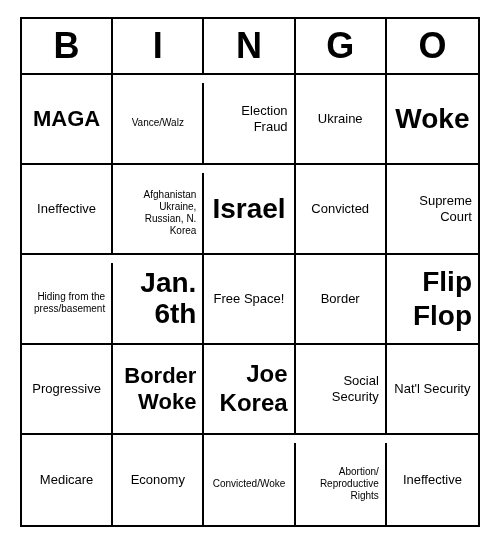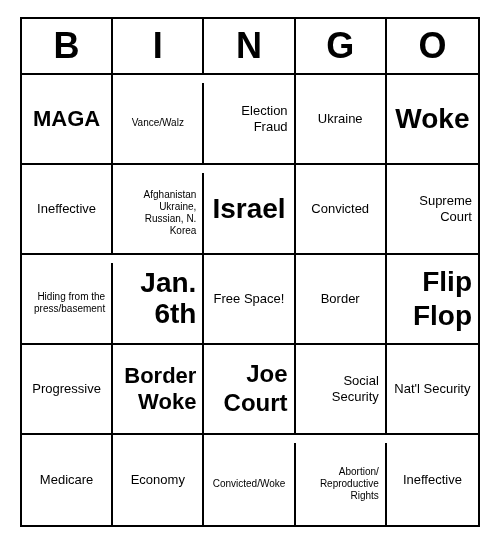--- a/index.html
+++ b/index.html
@@ -105,21 +105,21 @@
       <div class="bingo-cell xlarge-text">Israel</div>
       <div class="bingo-cell">Convicted</div>
       <div class="bingo-cell">Supreme Court</div>
       <div class="bingo-cell small-text">Hiding from the press/basement</div>
       <div class="bingo-cell xlarge-text" style="font-size: 28px; font-weight: bold; line-height: 1.1;">Jan. 6th</div>
       <div class="bingo-cell">Free Space!</div>
       <div class="bingo-cell">Border</div>
       <div class="bingo-cell xlarge-text">Flip Flop</div>
       <div class="bingo-cell">Progressive</div>
       <div class="bingo-cell large-text">Border Woke</div>
-      <div class="bingo-cell large-text" style="font-size: 24px; font-weight: bold;">Joe Court</div>
+      <div class="bingo-cell large-text" style="font-size: 24px; font-weight: bold;">Joe Korea</div>
       <div class="bingo-cell">Social Security</div>
       <div class="bingo-cell">Nat'l Security</div>
       <div class="bingo-cell">Medicare</div>
       <div class="bingo-cell">Economy</div>
       <div class="bingo-cell small-text">Convicted/Woke</div>
       <div class="bingo-cell small-text">Abortion/ Reproductive Rights</div>
       <div class="bingo-cell">Ineffective</div>
     </div>
 </div>
 

